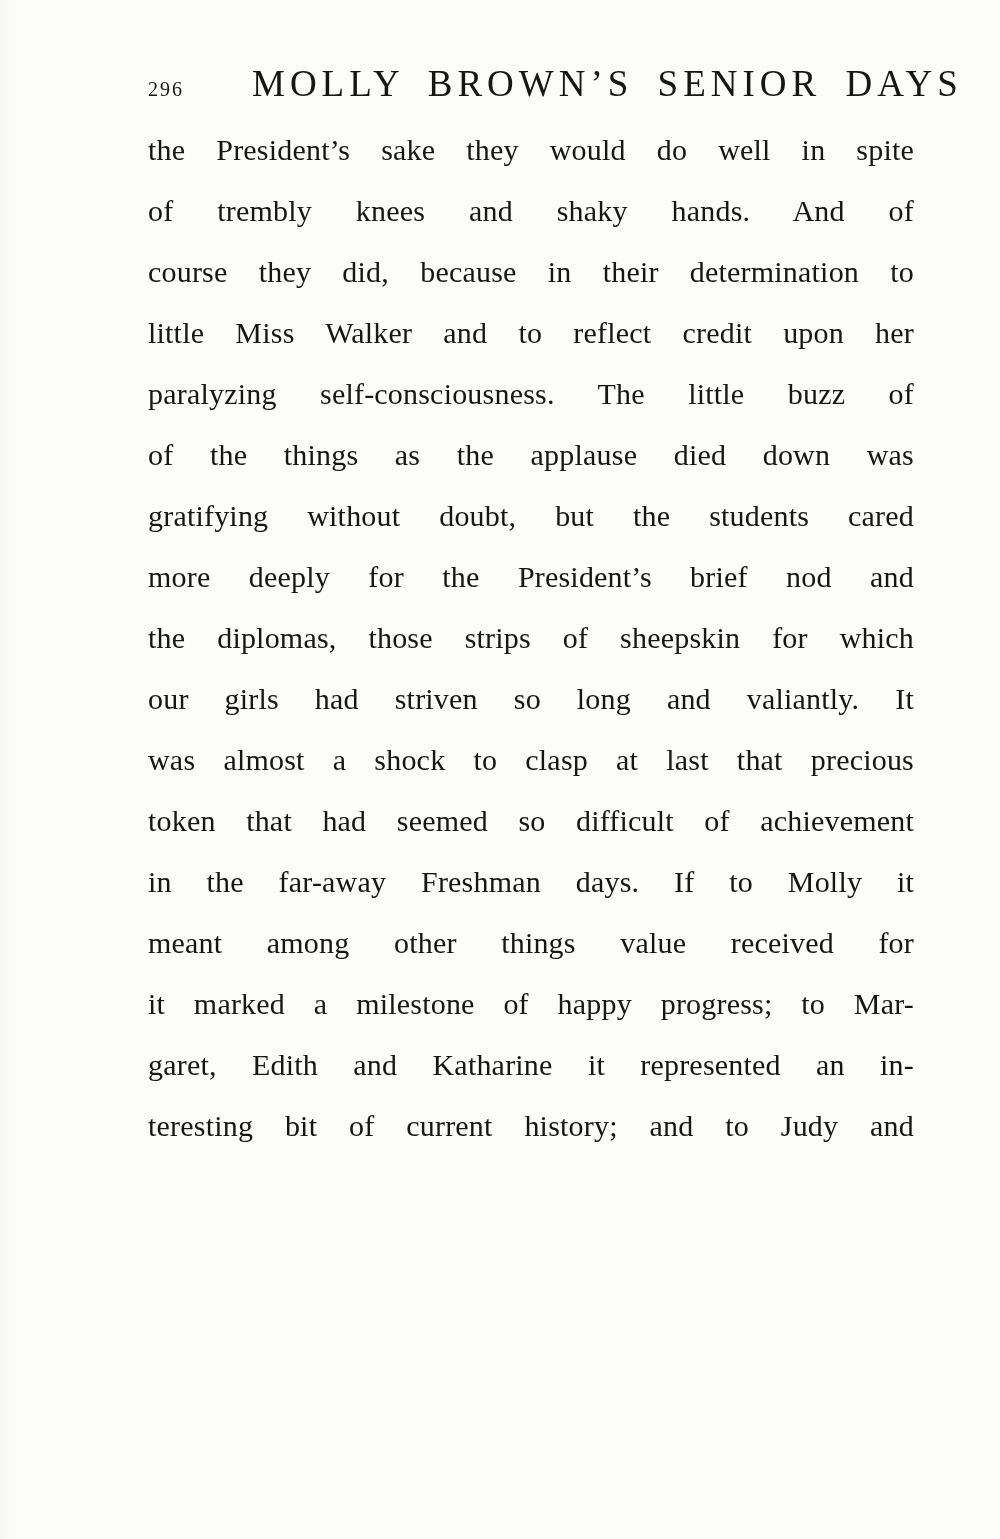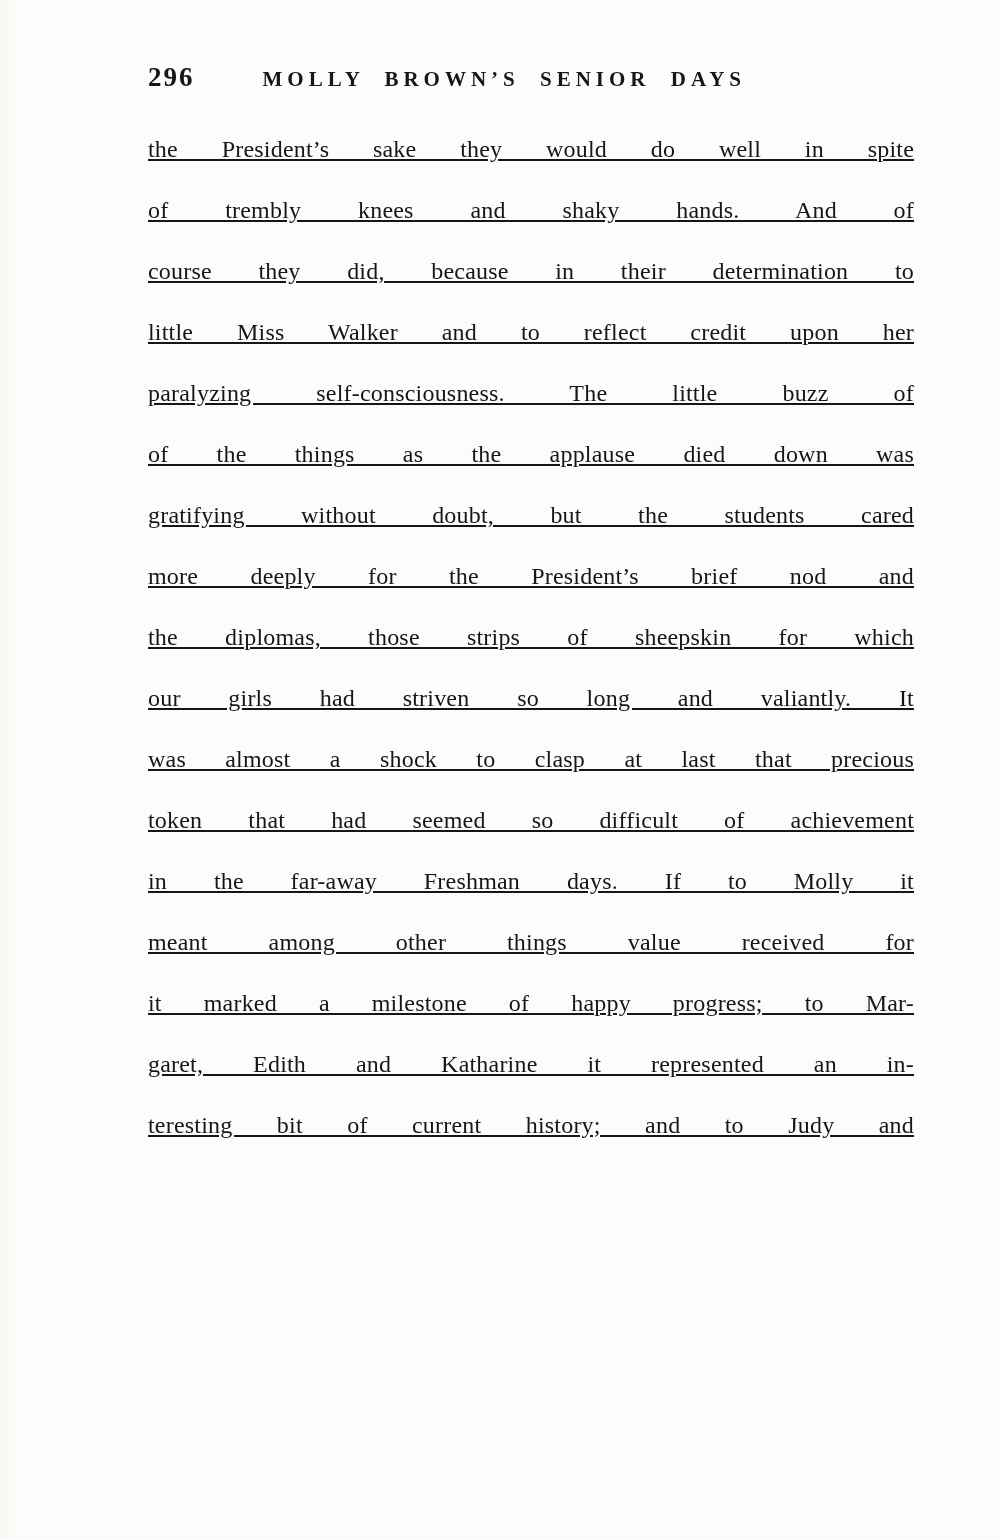--- a/index.html
+++ b/index.html
@@ -23,46 +23,45 @@
     .page-header {
       position: absolute;
       top: 62px;
       left: 148px;
       right: 88px;
       display: flex;
       align-items: baseline;
       white-space: nowrap;
     }
     .page-number {
-      font-size: 27px;
+      font-size: 20px;
       letter-spacing: 2px;
-      font-weight: 700;
+      font-weight: 400;
     }
     .running-title {
-      font-size: 21px;
+      font-size: 37px;
       letter-spacing: 5px;
       word-spacing: 10px;
       margin-left: 68px;
-      font-weight: 700;
+      font-weight: 400;
     }
     .body-text {
       position: absolute;
       top: 119px;
       left: 148px;
       width: 766px;
     }
     .text-line {
-      font-size: 24px;
+      font-size: 30px;
       line-height: 61px;
       text-align: justify;
       text-align-last: justify;
       -moz-text-align-last: justify;
       white-space: normal;
       letter-spacing: 0.2px;
-      text-decoration: underline;
     }
   </style>
 </head>
 <body>
 
 <div class="book-page">
 
   <div class="page-header">
     <span class="page-number">296</span>
     <span class="running-title">MOLLY BROWN’S SENIOR DAYS</span>

